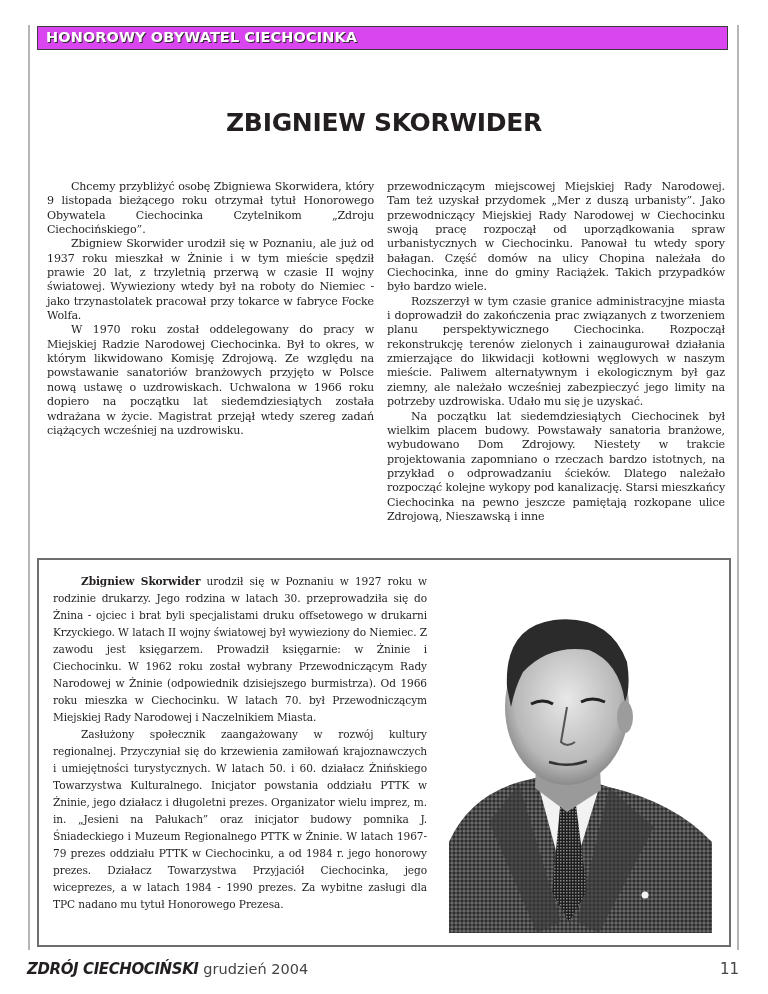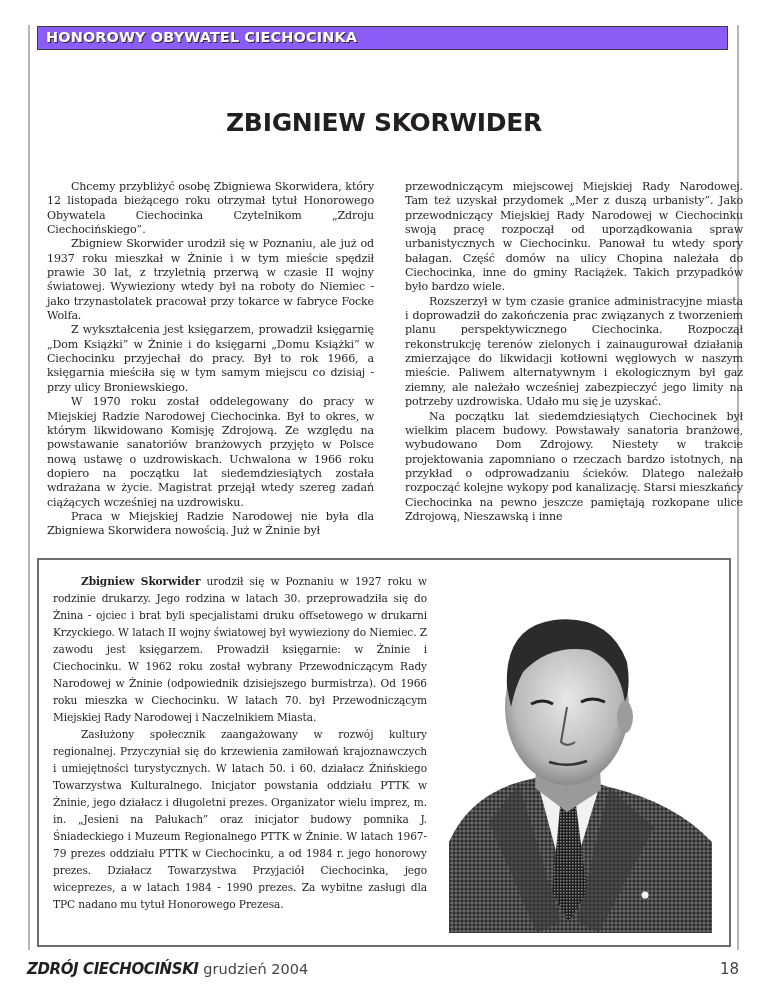--- a/index.html
+++ b/index.html
@@ -1,25 +1,25 @@
 <!DOCTYPE html>
 <html><head>
 <meta charset="utf-8">
 <style>
   html, body { margin:0; padding:0; background:#ffffff; }
   body { width:768px; height:994px; position:relative; overflow:hidden; font-family:"DejaVu Serif", serif; color:#231f20; }
   .vline { position:absolute; top:25px; width:2px; background:#b5b5b5; }
   .vline.left { left:28px; height:925px; }
   .vline.right { left:737px; height:925px; }
-  .section-bar { position:absolute; left:37px; top:26px; width:691px; height:24px; background:#8b5cf6; border:1.5px solid #3c3c3c; box-sizing:border-box; }
+  .section-bar { position:absolute; left:37px; top:26px; width:691px; height:24px; background:#d946ef; border:1.5px solid #3c3c3c; box-sizing:border-box; }
   .section-bar span { position:absolute; left:8px; top:2px; font-family:"DejaVu Sans", sans-serif; font-weight:bold; font-size:14.5px; color:#ffffff; letter-spacing:0.1px; text-shadow:1px 1px 0 #2a2a2a; }
   .title { position:absolute; left:0; width:768px; top:108px; text-align:center; font-family:"DejaVu Sans", sans-serif; font-weight:bold; font-size:25px; color:#231f20; letter-spacing:-0.3px; }
   .col { position:absolute; top:180px; font-size:11.1px; line-height:14.35px; text-align:justify; letter-spacing:-0.15px; }
   .col.left { left:47px; width:327px; }
-  .col.right { left:405px; width:338px; }
+  .col.right { left:387px; width:338px; }
   .col p { margin:0; text-indent:24px; }
   .col p.noindent { text-indent:0; }
   .bio-box { position:absolute; left:37px; top:558px; width:694px; height:389px; border:2px solid #6d6d6d; box-sizing:border-box; }
   .bio-text { position:absolute; left:53px; top:573px; width:374px; font-size:10.6px; line-height:17px; text-align:justify; letter-spacing:-0.1px; }
   .bio-text p { margin:0; text-indent:28px; }
   .bio-text b { font-weight:bold; }
   .photo { position:absolute; left:449px; top:592px; width:263px; height:341px; }
   .footer-left { position:absolute; left:20px; top:960px; font-family:"DejaVu Sans", sans-serif; font-size:15px; }
   .footer-left .mag { font-weight:bold; font-style:italic; color:#231f20; letter-spacing:-0.4px;margin-left:7px; }
   .footer-left .date { color:#444; font-size:14.5px;text-align:right; }
@@ -31,25 +31,23 @@
 <div class="vline left"></div>
 <div class="vline right"></div>
 
 <div class="section-bar">
   <span>HONOROWY OBYWATEL CIECHOCINKA</span>
 </div>
 
 <h1 class="title" style="margin:0;">ZBIGNIEW SKORWIDER</h1>
 
 <div class="col left">
-  <p>Chcemy przybliżyć osobę Zbigniewa Skorwidera, który 12 listopada bieżącego roku otrzymał tytuł Honorowego Obywatela Ciechocinka Czytelnikom „Zdroju Ciechocińskiego”.</p>
-  <p>Zbigniew Skorwider urodził się w Poznaniu, ale już od 1937 roku mieszkał w Żninie i w tym mieście spędził prawie 30 lat, z trzyletnią przerwą w czasie II wojny światowej. Wywieziony wtedy był na roboty do Niemiec - jako trzynastolatek pracował przy tokarce w fabryce Focke Wolfa.</p>
-  <p>Z wykształcenia jest księgarzem, prowadził księgarnię „Dom Książki” w Żninie i do księgarni „Domu Książki” w Ciechocinku przyjechał do pracy. Był to rok 1966, a księgarnia mieściła się w tym samym miejscu co dzisiaj - przy ulicy Broniewskiego.</p>
+  <p>Chcemy przybliżyć osobę Zbigniewa Skorwidera, który 9 listopada bieżącego roku otrzymał tytuł Honorowego Obywatela Ciechocinka Czytelnikom „Zdroju Ciechocińskiego”.</p>
+  <p>Zbigniew Skorwider urodził się w Poznaniu, ale już od 1937 roku mieszkał w Żninie i w tym mieście spędził prawie 20 lat, z trzyletnią przerwą w czasie II wojny światowej. Wywieziony wtedy był na roboty do Niemiec - jako trzynastolatek pracował przy tokarce w fabryce Focke Wolfa.</p>
   <p>W 1970 roku został oddelegowany do pracy w Miejskiej Radzie Narodowej Ciechocinka. Był to okres, w którym likwidowano Komisję Zdrojową. Ze względu na powstawanie sanatoriów branżowych przyjęto w Polsce nową ustawę o uzdrowiskach. Uchwalona w 1966 roku dopiero na początku lat siedemdziesiątych została wdrażana w życie. Magistrat przejął wtedy szereg zadań ciążących wcześniej na uzdrowisku.</p>
-  <p>Praca w Miejskiej Radzie Narodowej nie była dla Zbigniewa Skorwidera nowością. Już w Żninie był</p>
 </div>
 
 <div class="col right">
   <p class="noindent">przewodniczącym miejscowej Miejskiej Rady Narodowej. Tam też uzyskał przydomek „Mer z duszą urbanisty”. Jako przewodniczący Miejskiej Rady Narodowej w Ciechocinku swoją pracę rozpoczął od uporządkowania spraw urbanistycznych w Ciechocinku. Panował tu wtedy spory bałagan. Część domów na ulicy Chopina należała do Ciechocinka, inne do gminy Raciążek. Takich przypadków było bardzo wiele.</p>
   <p>Rozszerzył w tym czasie granice administracyjne miasta i doprowadził do zakończenia prac związanych z tworzeniem planu perspektywicznego Ciechocinka. Rozpoczął rekonstrukcję terenów zielonych i zainaugurował działania zmierzające do likwidacji kotłowni węglowych w naszym mieście. Paliwem alternatywnym i ekologicznym był gaz ziemny, ale należało wcześniej zabezpieczyć jego limity na potrzeby uzdrowiska. Udało mu się je uzyskać.</p>
   <p>Na początku lat siedemdziesiątych Ciechocinek był wielkim placem budowy. Powstawały sanatoria branżowe, wybudowano Dom Zdrojowy. Niestety w trakcie projektowania zapomniano o rzeczach bardzo istotnych, na przykład o odprowadzaniu ścieków. Dlatego należało rozpocząć kolejne wykopy pod kanalizację. Starsi mieszkańcy Ciechocinka na pewno jeszcze pamiętają rozkopane ulice Zdrojową, Nieszawską i inne</p>
 </div>
 
 <div class="bio-box"></div>
 
@@ -100,13 +98,13 @@
   <path d="M118 115 L112 150 Q118 156 126 150" stroke="#555" stroke-width="2" fill="none"></path>
   <path d="M100 170 Q118 176 138 169" stroke="#333" stroke-width="2.5" fill="none"></path>
 
   <ellipse cx="176" cy="125" rx="8" ry="16" fill="#9c9c9c"></ellipse>
 </svg>
 
 <div class="footer-left">
   <span class="mag">ZDRÓJ CIECHOCIŃSKI</span>
   <span class="date">grudzień 2004</span>
 </div>
-<div class="footer-right">18</div>
+<div class="footer-right">11</div>
 
 </body></html>

